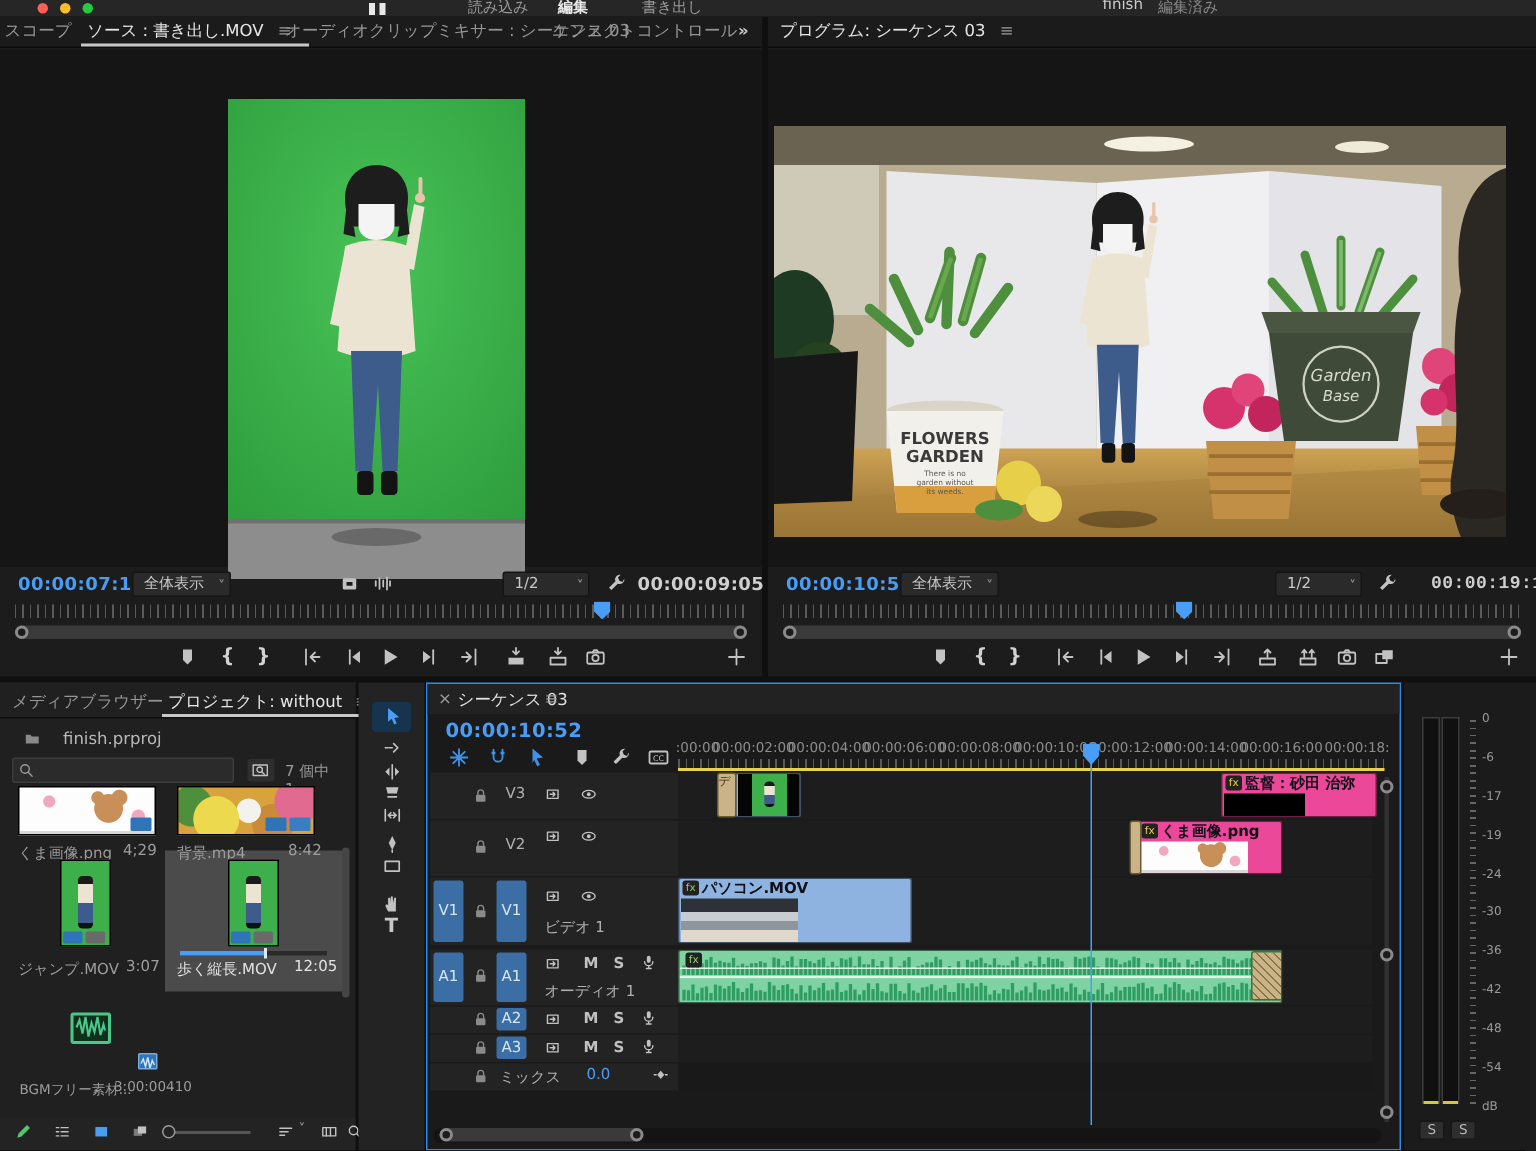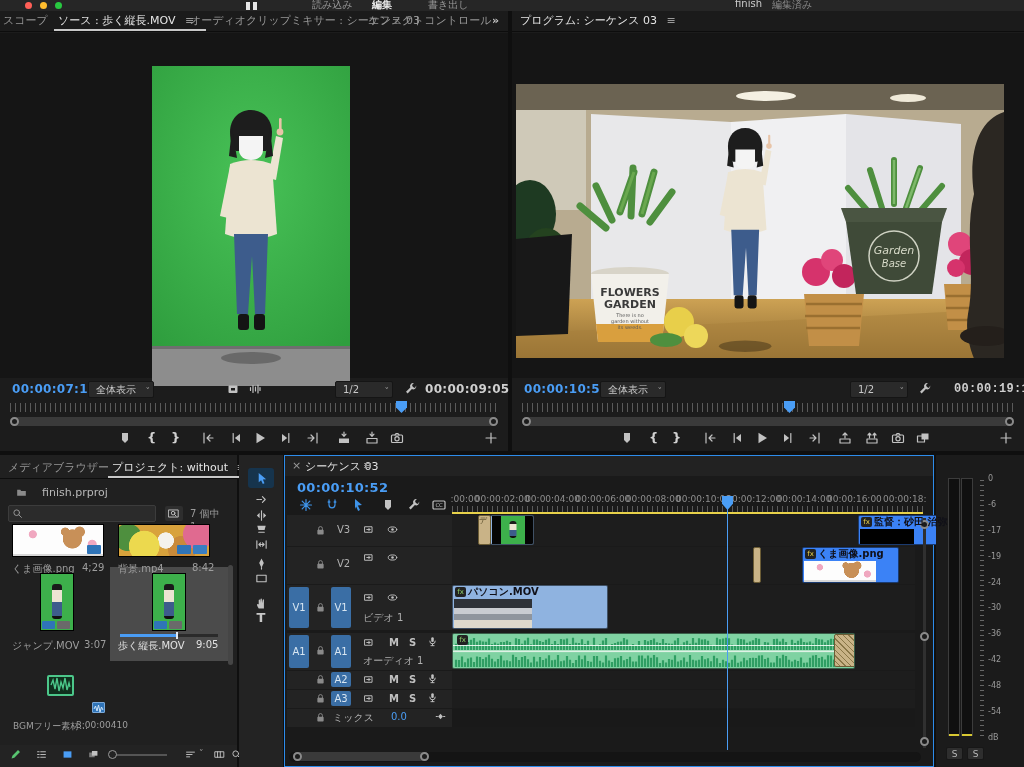--- a/index.html
+++ b/index.html
@@ -27,21 +27,21 @@
   .transport .titem{position:absolute;top:3px;}
   .brk{color:#d2d2d2;font-weight:bold;font-size:13px;line-height:14px;}
   
   .trkrow{position:absolute;left:2px;width:165px;background:#232323;}
   .lanerow{position:absolute;left:0;right:0;background:#1d1d1d;}
   .patch{position:absolute;width:20px;border-radius:2px;background:#3a6ea5;color:#d8e6f2;text-align:center;font-size:10px;}
   .trk-label{color:#b0b0b0;font-size:10px;}
   .ms{color:#c0c0c0;font-size:10px;font-weight:bold;}
   .clip{position:absolute;top:0;bottom:1px;border:1px solid rgba(0,0,0,.55);overflow:hidden;border-radius:2px;}
   .clip.blue{background:#8fb3e0;}
-  .clip.pink{background:#3b82f6;margin-left:44px;}
+  .clip.pink{background:#ec4899;}
   .clip.green{background:#7fd2a2;}
   .clip.trans{background:#c9b387;border:1px solid #6b5c35;z-index:5;color:#3a3010;font-size:8px;line-height:9px;overflow:hidden;}
   .cliphead{position:relative;height:13px;line-height:12px;white-space:nowrap;overflow:hidden;z-index:3;}
   .clipname{color:#101018;font-size:10px;font-weight:bold;margin-left:2px;}
   .fxbadge{display:inline-block;width:11px;height:10px;background:#222;color:#8ed06a;font-size:7px;line-height:10px;text-align:center;border-radius:2px;margin-left:2px;vertical-align:1px;}
   .fxbadge.yellow{color:#e8d24a;}
   .cthumb{position:absolute;left:1px;top:13px;bottom:0;}
   .cthumb.full{top:0;}
   .th-gs{background:linear-gradient(90deg,#050505 0 22%,#3db04b 22% 78%,#050505 78%);}
   .th-black{background:#000;}
@@ -77,21 +77,21 @@
     <span class="abs" style="left:372px;top:-2px;color:#e8e8e8;font-size:10px;font-weight:bold;border-bottom:2px solid #cfcfcf;padding-bottom:1px;">編集</span>
     <span class="abs" style="left:428px;top:-2px;color:#9a9a9a;font-size:10px;">書き出し</span>
     <span class="abs" style="left:735px;top:-2px;color:#cccccc;font-size:10px;">finish</span>
     <span class="abs" style="left:772px;top:-2px;color:#8a8a8a;font-size:10px;">編集済み</span>
   </div>
 
   <div class="panel" style="left:0;top:11px;width:508px;height:440px;background:#1c1c1c;">
     <div class="tabstrip">
       <span class="tab" style="left:3px;">スコープ</span>
       <span class="tab active" style="left:58px;">
-        <span>ソース : 歩く縦長.MOV</span>
+        <span>ソース : 書き出し.MOV</span>
         <span class="menuicon" style="margin-left:6px;">≡</span>
         <span class="underline"></span>
       </span>
       <span class="tab" style="left:190px;">オーディオクリップミキサー : シーケンス 03</span>
       <span class="tab" style="left:368px;">エフェクトコントロール</span>
       <span class="tab" style="left:492px;color:#c8c8c8;font-weight:bold;">»</span>
     </div>
 
     <div class="abs" style="left:0;top:22px;width:508px;height:345px;background:#151515;">
       <svg style="position:absolute;left:152px;top:33px;" width="198" height="320" viewBox="0 0 198 320">
@@ -472,21 +472,21 @@
       <div class="projthumb" style="left:152px;top:52px;width:34px;height:58px;background:#3db04b;">
         <span class="mini-person"></span>
         <span class="badge-blue" style="left:1px;bottom:1px;width:13px;height:8px;"></span>
         <span class="badge-blue" style="left:16px;bottom:1px;width:13px;height:8px;background:#6a6a6a;"></span>
       </div>
       <div class="abs" style="left:120px;top:113px;width:98px;height:3px;background:#2a2a2a;">
         <span class="abs" style="left:0;top:0;width:58px;height:3px;background:#4a9df5;"></span>
         <span class="abs" style="left:56px;top:-2px;width:2px;height:7px;background:#dfe9f2;"></span>
       </div>
       <span class="itemlabel" style="left:118px;top:118px;color:#e2e2e2;">歩く縦長.MOV</span>
-      <span class="itemlabel" style="left:196px;top:118px;color:#e2e2e2;">9:05</span>
+      <span class="itemlabel" style="left:196px;top:118px;color:#e2e2e2;">12:05</span>
 
       <div class="abs" style="left:47px;top:154px;width:27px;height:21px;border:2px solid #4cc78a;border-radius:2px;background:#10301e;">
         <svg width="23" height="17" viewBox="0 0 23 17">
             <path d="M2 8 l2 -5 2 9 2 -11 2 13 2 -9 2 6 2 -10 2 12 2 -7 1 4" stroke="#4cc78a" stroke-width="1.4" fill="none"></path>
           </svg>
       </div>
       <span class="badge-blue" style="left:92px;top:181px;width:13px;height:11px;border:1px solid #7aa8d8;">
         <svg width="11" height="9" viewBox="0 0 11 9">
             <path d="M1 5 l1.5 -3 1.5 5 1.5 -6 1.5 7 1.5 -5 1.5 3" stroke="#cfe4f8" stroke-width="1" fill="none"></path>
           </svg>

